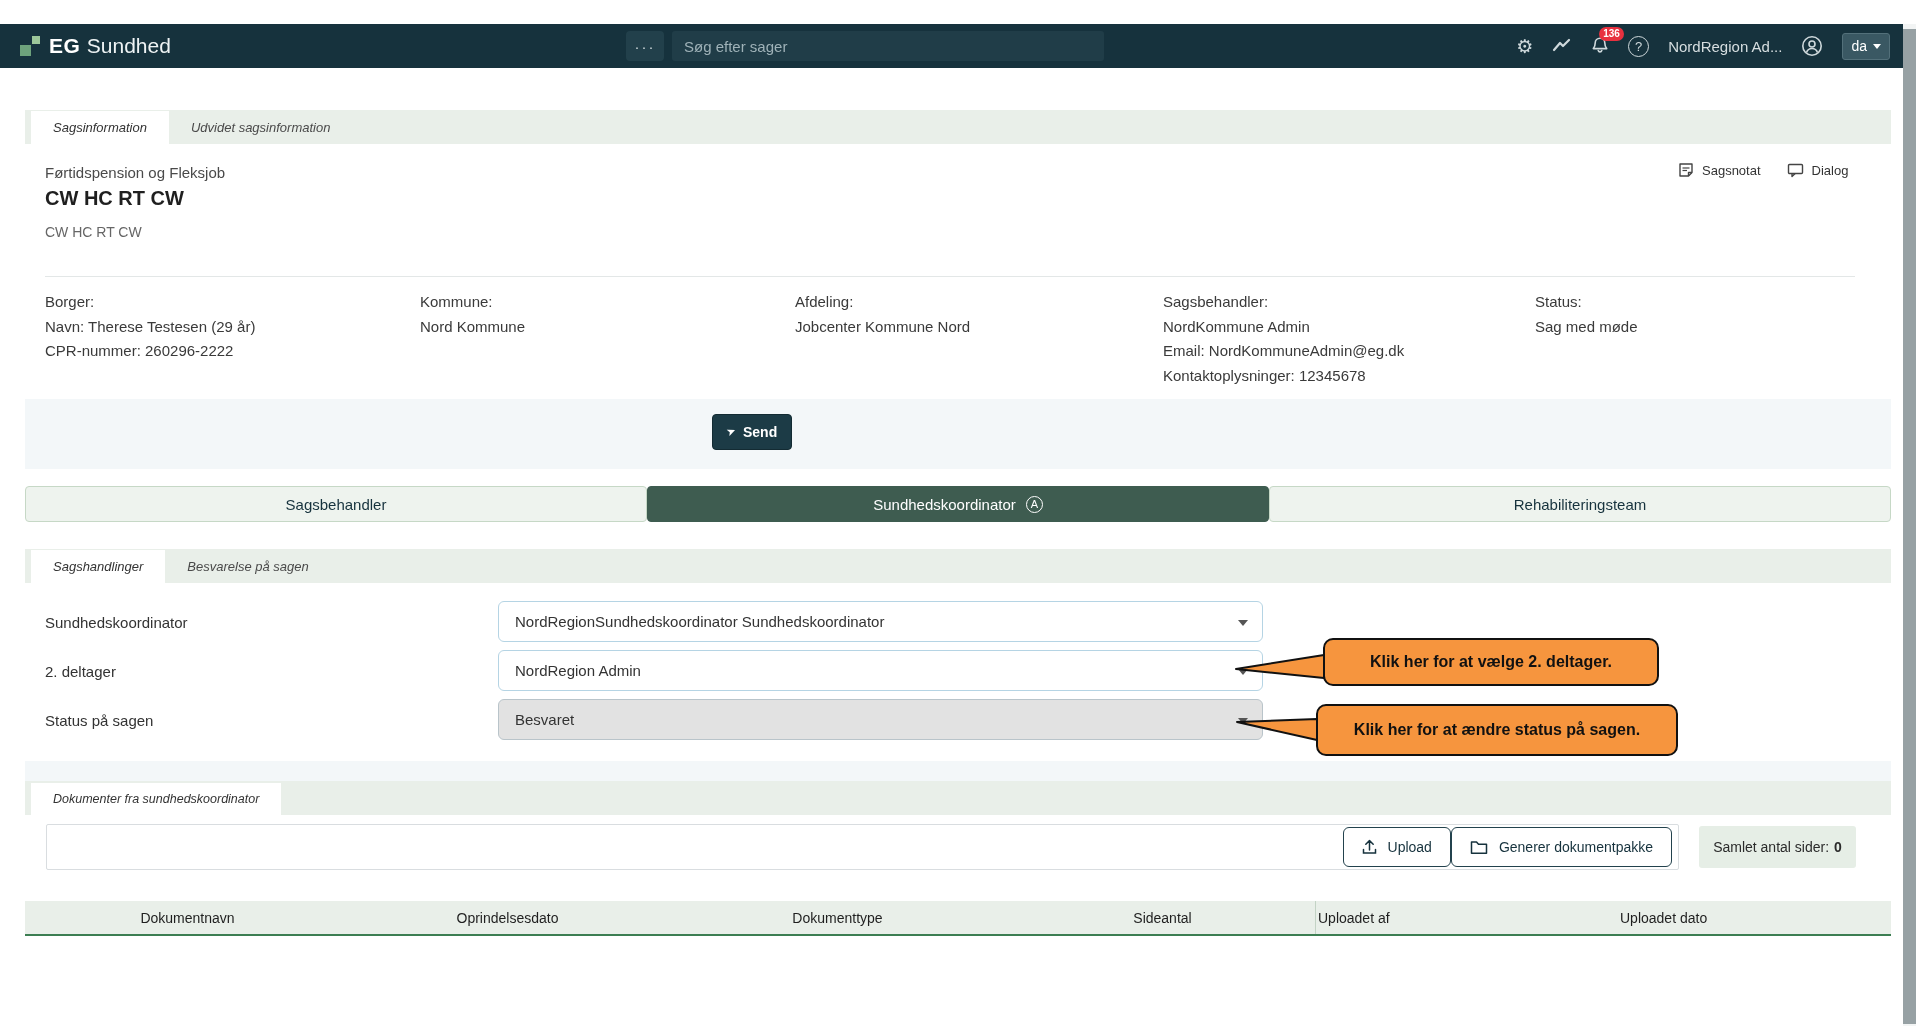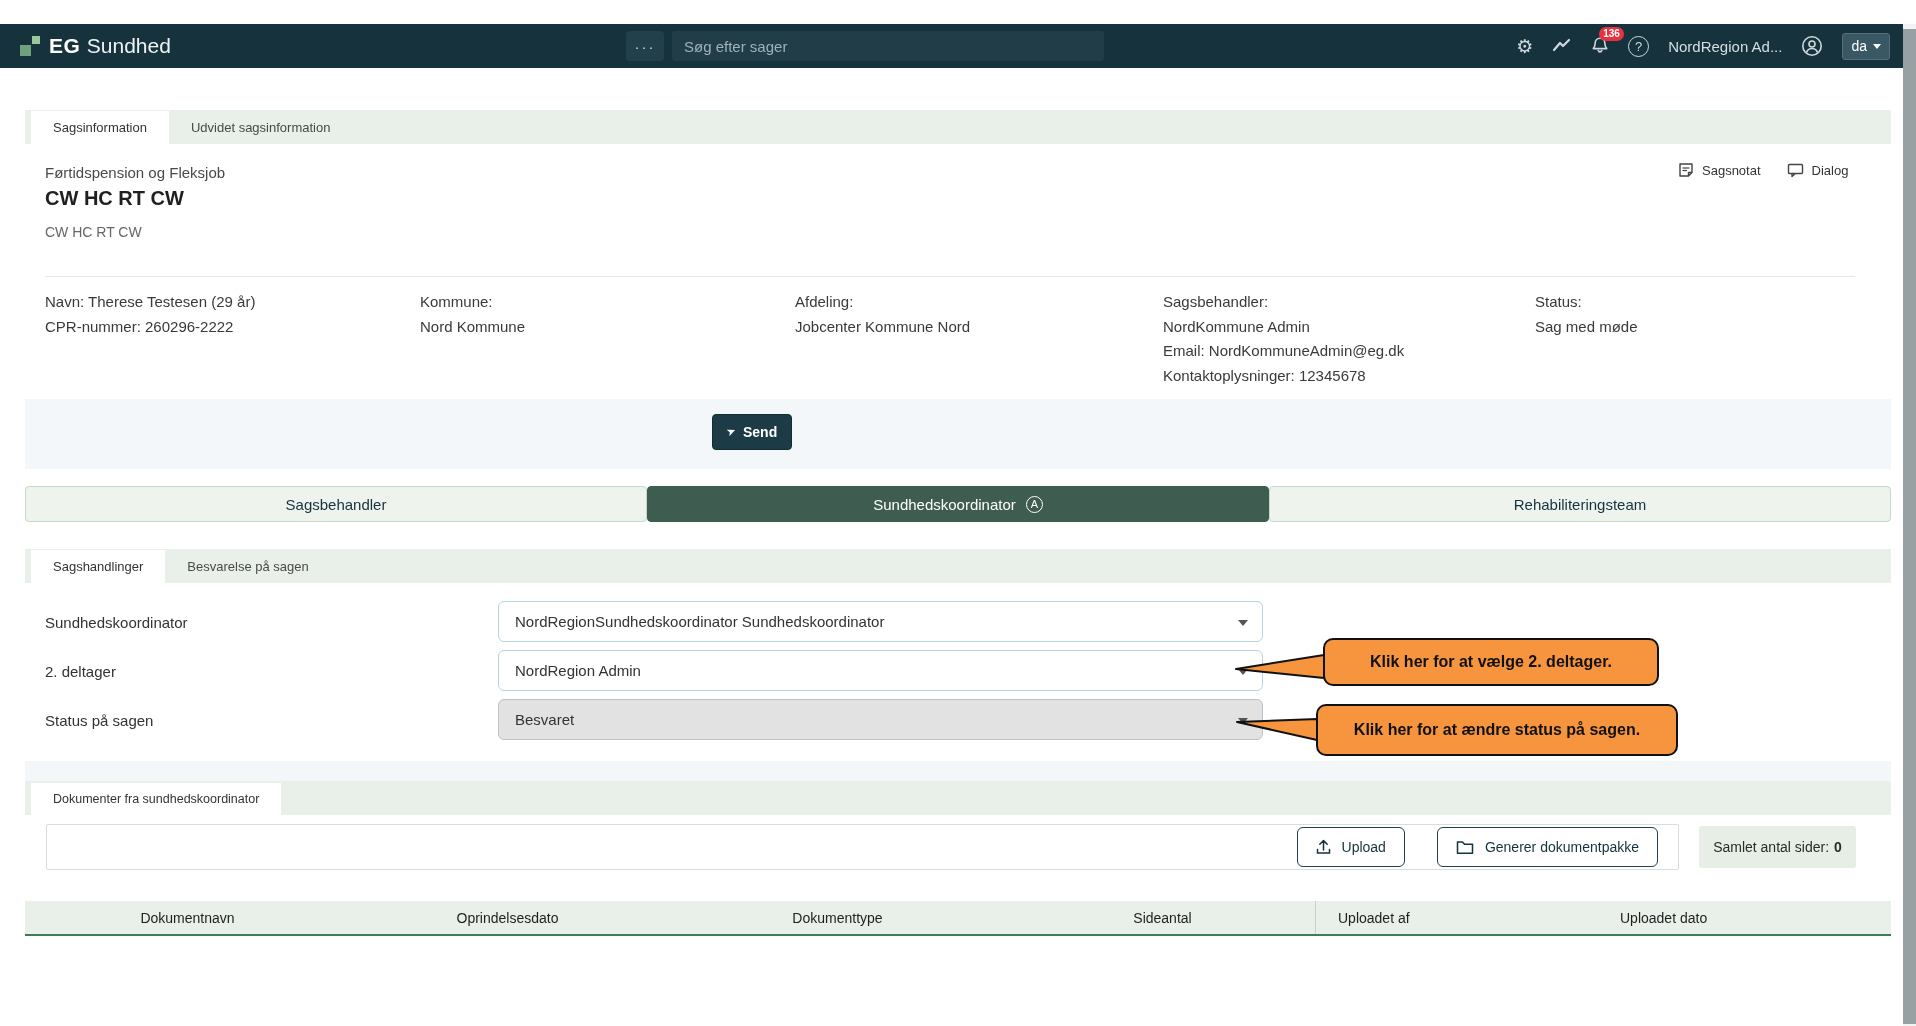--- a/index.html
+++ b/index.html
@@ -32,21 +32,21 @@
                  font-size:13px; color:#cfd9dc; display:flex; align-items:center; justify-content:center; }
   .nav-user { color:#d6dee0; font-size:15px; }
   .lang-chip { height:27px; background:#3a5863; border:1px solid #53707a; border-radius:3px; color:#fff;
                font-size:14px; display:flex; align-items:center; gap:6px; padding:0 8px; cursor:pointer; }
   .caret-down { width:0; height:0; border-left:4px solid transparent; border-right:4px solid transparent;
                 border-top:5px solid #fff; }
 
   
   .strip { position:absolute; left:25px; width:1866px; height:34px; background:#e9efe9;
            display:flex; align-items:flex-end; padding-left:6px; }
-  .tab { font-size:13px; color:#4a4a4a; padding:9px 22px 9px 22px; white-space:nowrap; cursor:pointer; }
+  .tab { font-size:13px; color:#4a4a4a; padding:9px 22px 9px 22px; white-space:nowrap; cursor:pointer;font-style:italic; }
   .tab.active { background:#fff; color:#333; }
 
   
   .card-category { position:absolute; left:45px; top:140px; font-size:15px; color:#4a4a4a; }
   .card-title { position:absolute; left:45px; top:163px; font-size:20px; font-weight:bold; color:#1f1f1f; }
   .card-subtitle { position:absolute; left:45px; top:200px; font-size:14px; color:#666; }
   .card-actions { position:absolute; left:1678px; top:138px; display:flex; gap:26px; }
   .card-action { display:flex; align-items:center; gap:8px; font-size:13px; color:#333; cursor:pointer; }
   .divider { position:absolute; left:45px; top:252px; width:1810px; border-top:1px solid #e3e7e7; }
   .info-grid { position:absolute; left:45px; top:266px; width:1830px; display:grid;
@@ -83,33 +83,33 @@
   .callout { position:absolute; }
   .bubble { background:#f6953e; border:2px solid #111; border-radius:10px; display:flex;
             align-items:center; justify-content:center; font-size:16px; font-weight:bold; color:#111;
             text-align:center; padding:0 10px; }
   .tail { position:absolute; overflow:visible; }
   .tail polygon { fill:#f6953e; stroke:#111; stroke-width:2; stroke-linejoin:round; }
 
   
   .toolbar-box { position:absolute; left:46px; top:800px; width:1633px; height:46px; background:#fff;
                  border:1px solid #d9dde0; border-radius:2px; display:flex; align-items:center;
-                 justify-content:flex-end; gap:32px; padding-right:20px; }
+                 justify-content:flex-end; padding-right:6px; }
   .doc-btn { height:40px; background:#fff; border:1px solid #23424d; border-radius:6px; font-size:14px;
              color:#16323d; display:flex; align-items:center; gap:11px; padding:0 18px; cursor:pointer; }
   .pages-pill { position:absolute; left:1699px; top:802px; width:157px; height:42px; background:#e6eee6;
                 border-radius:3px; display:flex; align-items:center; justify-content:center; gap:5px;
                 font-size:14px; color:#2b2b2b; }
   .pages-pill .val { font-weight:bold; }
   .table-header { position:absolute; left:25px; top:877px; width:1866px; height:35px; background:#e9efe9;
                   border-bottom:2px solid #3c7e52; display:grid;
                   grid-template-columns:325px 315px 345px 305px 285px 1fr; }
   .th { font-size:14px; color:#1f1f1f; display:flex; align-items:center; justify-content:center; }
   .th.left { justify-content:flex-start; }
-  .th.sep { border-left:1px solid #c3d3c5; padding-left:22px; }
+  .th.sep { border-left:1px solid #c3d3c5; padding-left:2px; }
   .th.pad { padding-left:20px; }
 
   
   .scrollbar-track { position:absolute; right:0; top:0; width:13px; height:1026px; background:#f2f4f4; }
   .scrollbar-thumb { position:absolute; right:0; top:5px; width:13px; height:995px; background:#97a1a4; }
   .scroll-arrow { position:absolute; right:2px; bottom:4px; width:0; height:0;
                   border-left:5px solid transparent; border-right:5px solid transparent;
                   border-top:8px solid #3d3d3d; }
 
   svg.icn { display:block; }
@@ -189,20 +189,21 @@
         <path d="M5 11.5 v3 l3.2-3" fill="none" stroke="#444" stroke-width="1.4" stroke-linejoin="round"></path>
       </svg>
       <span>Dialog</span>
     </div>
   </div>
 
   <div class="divider"></div>
 
   <div class="info-grid">
     <div class="info-col">
+      <div>Borger:</div>
       <div>Navn: Therese Testesen (29 år)</div>
       <div>CPR-nummer: 260296-2222</div>
     </div>
     <div class="info-col">
       <div>Kommune:</div>
       <div>Nord Kommune</div>
     </div>
     <div class="info-col">
       <div>Afdeling:</div>
       <div>Jobcenter Kommune Nord</div>

